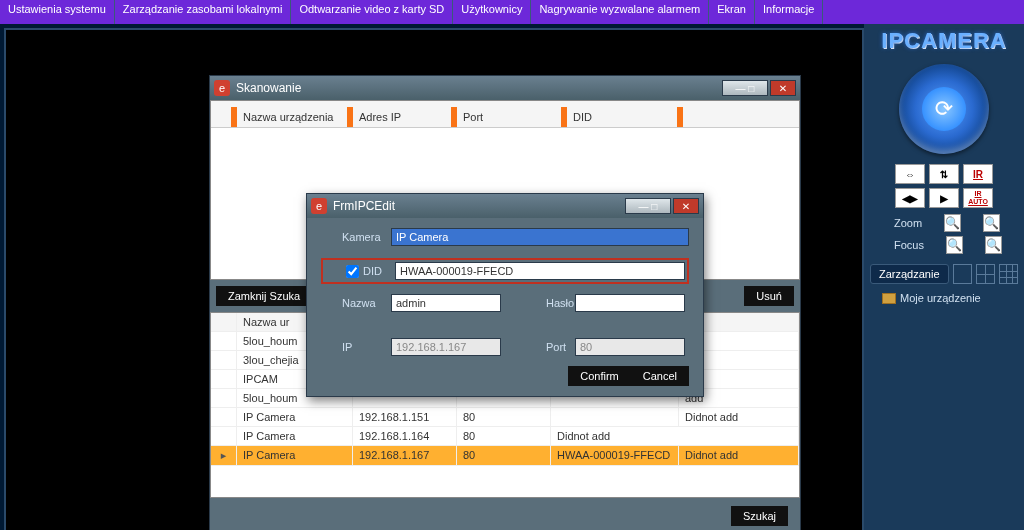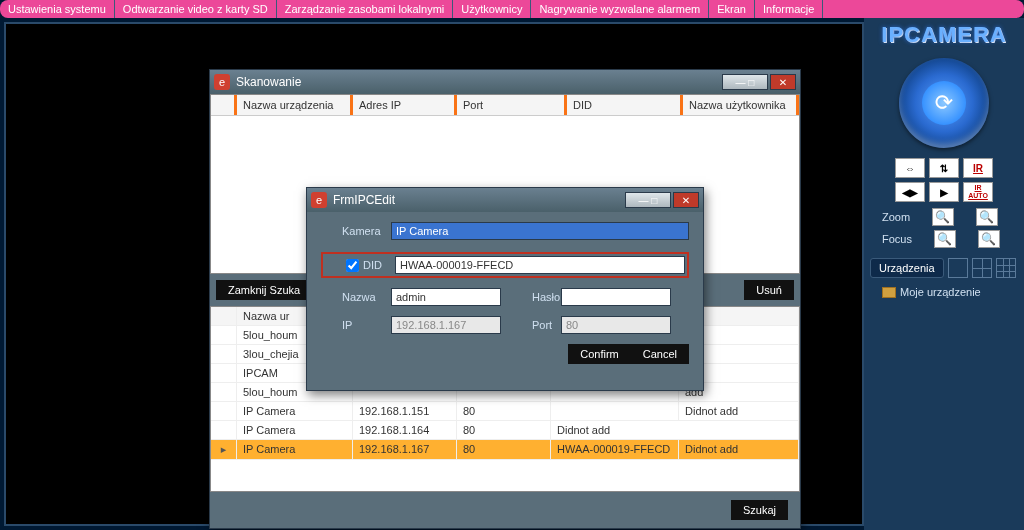--- a/index.html
+++ b/index.html
@@ -1,39 +1,39 @@
 <!DOCTYPE html>
 <html><head>
 <meta charset="utf-8">
 <style>
 * { box-sizing: border-box; margin: 0; padding: 0; font-family: Tahoma, Arial, sans-serif; }
 body { width: 1024px; height: 530px; background: #001933; overflow: hidden; position: relative; }
 
 
-.menubar { background: #ec4899; color: #fff; height: 18px; display: flex; font-size: 11px; border-radius: 8px; }
+.menubar { background: #6d28d9; color: #fff; height: 24px; display: flex; font-size: 11px; }
 .menubar-item { padding: 2px 8px; border-right: 1px solid #3a5a7a; line-height: 14px; cursor: pointer; }
 
 .app-body { display: flex; height: calc(100% - 18px); }
 .viewport { flex: 1; background: #000; border: 2px solid #2a4a6a; margin: 4px 0 4px 4px; position: relative; }
 
 
 .rightpanel { width: 160px; background: #1a3a5a; display: flex; flex-direction: column; padding-top: 4px; }
 .brand { text-align: center; font-size: 22px; font-weight: bold; letter-spacing: 1px;
   color: #6ab0ff; text-shadow: 0 0 4px #2a6ad0, 1px 1px 0 #fff; font-family: 'Arial Black', sans-serif; }
 .ptz-wheel-wrap { display: flex; justify-content: center; margin: 10px 0; }
 .ptz-wheel { width: 90px; height: 90px; border-radius: 50%; background: radial-gradient(circle at 50% 50%, #5aa0ff 0%, #2a6ad0 45%, #0b3a7a 80%);
   box-shadow: inset 0 -4px 6px rgba(255,255,255,.3), 0 2px 4px rgba(0,0,0,.5);
   display:flex; align-items:center; justify-content:center; position:relative; }
 .ptz-refresh { width:44px; height:44px; border-radius:50%; background:radial-gradient(circle,#8cc8ff 0%,#2a8aff 80%);
   display:flex; align-items:center; justify-content:center; font-size:22px; color:#fff; }
 .ctrl-grid { display:flex; justify-content:center; gap:4px; flex-wrap:wrap; width:110px; margin:0 auto 4px; }
 .ctrl-btn { width:30px; height:20px; background:#fff; color:#000; font-size:10px; font-weight:bold;
   display:flex; align-items:center; justify-content:center; border:1px solid #999; cursor:pointer; }
 .irbtn { background:#fff; color:#b00;text-decoration:underline; }
-.zf-row { display:flex; align-items:center; gap:22px; color:#d0e0f0; font-size:11px; padding:2px 18px; }
+.zf-row { display:flex; align-items:center; gap:22px; color:#d0e0f0; font-size:11px; padding:2px 30px; }
 .zf-btn { width:22px; height:18px; background:#fff; border:1px solid #999; display:flex; align-items:center; justify-content:center; cursor:pointer; font-size:12px; }
 .tabbar { margin-top:8px; display:flex; align-items:center; gap:4px; padding:0 6px; }
 .tab { background:#0e2a4a; color:#fff; font-size:11px; padding:3px 8px; border:1px solid #3a5a7a; border-radius:3px; cursor:pointer;}
 .layout-icon { width:20px; height:20px; border:1px solid #5a7a9a; background:#1a3a5a; cursor:pointer; position:relative; }
 .layout-icon::before,.layout-icon::after{content:'';position:absolute;background:#5a7a9a;}
 .layout-1 {}
 .layout-4::before{width:100%;height:1px;top:50%;left:0}
 .layout-4::after{width:1px;height:100%;left:50%;top:0}
 .layout-9::before{width:100%;height:1px;top:33%;left:0;box-shadow:0 6px 0 #5a7a9a}
 .layout-9::after{width:1px;height:100%;left:33%;top:0;box-shadow:6px 0 0 #5a7a9a}
@@ -47,21 +47,21 @@
 .dlg-title-icon{width:16px;height:16px;background:#d04030;border-radius:3px;display:flex;align-items:center;justify-content:center;color:#fff;font-size:11px;}
 .dlg-winbtns{margin-left:auto;display:flex;gap:2px;}
 .winbtn{width:26px;height:16px;border:1px solid #2a3a4a;background:#cfd8dc;font-size:10px;display:flex;align-items:center;justify-content:center;cursor:pointer;}
 .winbtn.close{background:#c03a2a;color:#fff;}
 .winbtn.group{width:46px;background:linear-gradient(#dfe6ea,#aeb8be);}
 
 .scan-dialog{left:203px;top:45px;width:592px;height:460px;}
 .scan-body{background:#5a6e7a;height:calc(100% - 24px);display:flex;flex-direction:column;}
 .scan-table-wrap{background:#fff;flex:0 0 180px;border:1px solid #888;}
 .scan-tbl-header{display:flex;background:#f5f5f5;border-bottom:1px solid #ccc;font-size:11px;color:#333;}
-.th{padding:4px 6px;border-right:3px solid #f97316;}
+.th{padding:4px 6px;border-right:6px solid #f97316;margin-top:6px;}
 .c0{width:26px}.c1{width:116px}.c2{width:104px}.c3{width:110px}.c4{width:116px}.c5{flex:1}
 .toolbar{display:flex;gap:6px;padding:6px;}
 .toolbar .spacer{flex:1}
 .btn{background:#111;color:#fff;font-size:11px;padding:4px 12px;border:none;cursor:pointer;}
 .lower-table{background:#fff;flex:1;border:1px solid #888;overflow:hidden;}
 .lower-row{display:flex;font-size:11px;color:#333;border-bottom:1px solid #eee;}
 .lower-row.sel{background:#ffb030;}
 .lower-row.hdr{background:#f5f5f5;color:#333;}
 .lc{padding:3px 6px;border-right:1px solid #eee;white-space:nowrap;overflow:hidden;}
 .lc0{width:26px;text-align:center;color:#555;}
@@ -72,31 +72,31 @@
 .edit-body{padding:10px 14px 6px;}
 .fld{display:flex;align-items:center;margin-bottom:12px;gap:10px;}
 .fld label{width:60px;font-size:11px;color:#d0e0f0;display:flex;align-items:center;gap:4px;padding-left:21px;}
 .fld input[type=text]{height:18px;font-size:11px;padding:1px 4px;border:1px solid #2a3a4a;background:#fff;color:#333;}
 .fld input.dim{background:#e8e8e8;color:#888;}
 .fld .half{width:110px;}
 .kamera-in{flex:1;background:#3a74d0 !important;color:#fff !important;}
 .did-row{border:2px solid #c03020;padding:2px;margin-bottom:10px;}
 .did-row .fld { margin-bottom:0; }
 .did-in{flex:1;}
-.twocol{display:flex;gap:10px;}
+.twocol{display:flex;gap:24px;}
 .twocol .fld{flex:1;margin-bottom:0;}
 .dlg-actions{display:flex;justify-content:flex-end;margin-top:10px;}
 </style>
 </head>
 <body>
 
 <div class="menubar">
   <div class="menubar-item">Ustawienia systemu</div>
+  <div class="menubar-item">Zarządzanie zasobami lokalnymi</div>
   <div class="menubar-item">Odtwarzanie video z karty SD</div>
-  <div class="menubar-item">Zarządzanie zasobami lokalnymi</div>
   <div class="menubar-item">Użytkownicy</div>
   <div class="menubar-item">Nagrywanie wyzwalane alarmem</div>
   <div class="menubar-item">Ekran</div>
   <div class="menubar-item">Informacje</div>
 </div>
 
 <div class="app-body">
   <div class="viewport">
 
     <div class="dialog scan-dialog">
@@ -109,21 +109,20 @@
         </div>
       </div>
       <div class="scan-body">
         <div class="scan-table-wrap">
           <div class="scan-tbl-header">
             <div class="th c0"></div>
             <div class="th c1">Nazwa urządzenia</div>
             <div class="th c2">Adres IP</div>
             <div class="th c3">Port</div>
             <div class="th c4">DID</div>
-            <div class="th c5">Nazwa użytkownika</div>
           </div>
         </div>
 
         <div class="toolbar">
           <button class="btn">Zamknij Szuka</button>
           <div class="spacer"></div>
           <button class="btn">Usuń</button>
         </div>
 
         <div class="lower-table">
@@ -226,21 +225,21 @@
         <div class="twocol">
           <div class="fld">
             <label>Nazwa</label>
             <input type="text" class="half" value="admin" style="">
           </div>
           <div class="fld">
             <label style="width:40px">Hasło</label>
             <input type="text" class="half" value="" style="">
           </div>
         </div>
-        <div class="twocol" style="margin-top:10px">
+        <div class="twocol" style="margin-top:26px">
           <div class="fld">
             <label>IP</label>
             <input type="text" class="half dim" value="192.168.1.167" style="">
           </div>
           <div class="fld">
             <label style="width:40px">Port</label>
             <input type="text" class="half dim" value="80" style="">
           </div>
         </div>
         <div class="dlg-actions">
@@ -271,21 +270,21 @@
       <span>Zoom</span>
       <div class="zf-btn">🔍</div>
       <div class="zf-btn">🔍</div>
     </div>
     <div class="zf-row">
       <span>Focus</span>
       <div class="zf-btn">🔍</div>
       <div class="zf-btn">🔍</div>
     </div>
     <div class="tabbar">
-      <div class="tab">Urządzenia</div>
+      <div class="tab">Zarządzanie</div>
       <div class="layout-icon layout-1"></div>
       <div class="layout-icon layout-4"></div>
       <div class="layout-icon layout-9"></div>
     </div>
     <div class="devtree">
       <div class="devtree-item">
         <span class="folder-ico"></span>
         <span>Moje urządzenie</span>
       </div>
     </div>

